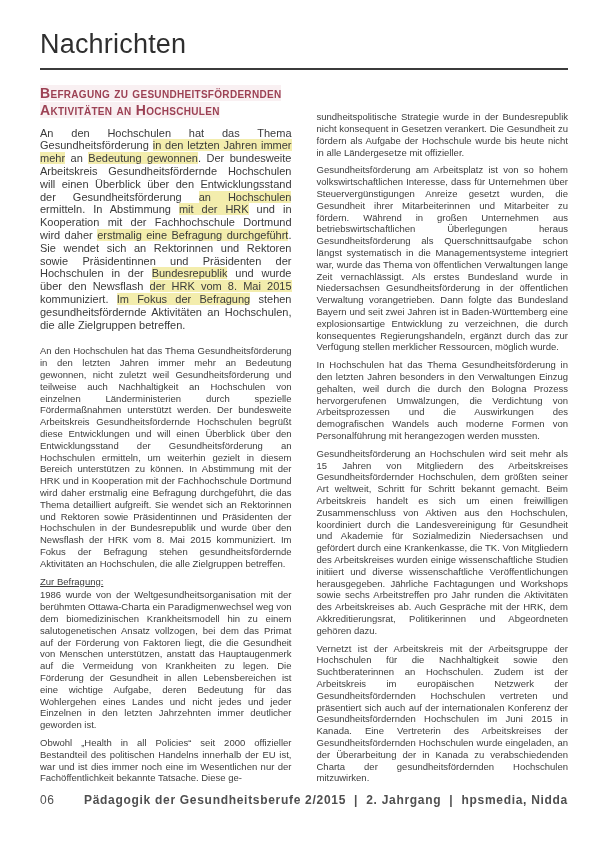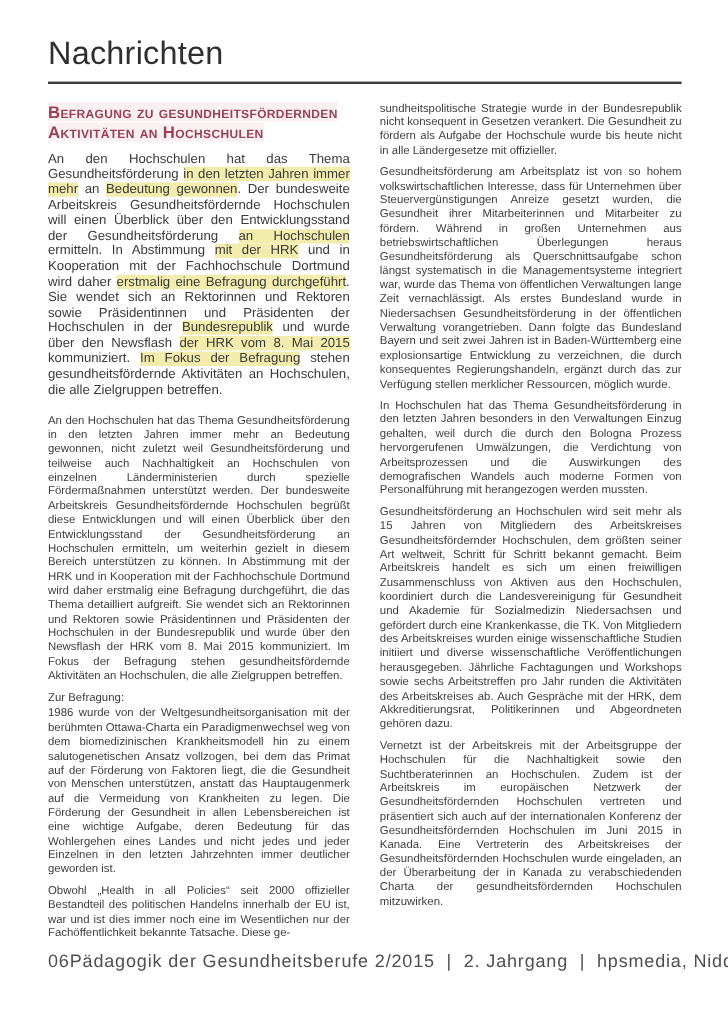--- a/index.html
+++ b/index.html
@@ -9,45 +9,45 @@
     width:607px; height:853px; background:#ffffff;
     font-family:"Liberation Sans","DejaVu Sans",sans-serif;
     color:#3d3d3d; overflow:hidden;
   }
   .page { position:relative; width:607px; height:853px; padding:26px 39px 0 40px; overflow:hidden;border-radius:32px; }
   h1.page-title {
     margin:4px 0 0 0; font-size:27px; font-weight:500; color:#2f2f2f;
     letter-spacing:0.2px; line-height:1.1;
   }
   .rule { border:none; border-top:2px solid #3b3b3b; margin:8px 0 0 0; width:528px; }
-  .columns { display:flex; gap:25px; margin-top:15px; }
+  .columns { display:flex; gap:25px; margin-top:15px;align-items:flex-end; }
   .col { width:256px; }
   h2.article-heading {
     margin:0 0 7px 0; font-size:14px; line-height:17.5px; font-weight:700;
     color:var(--accent); font-variant:small-caps; letter-spacing:0.3px;
   }
   h2.article-heading .heading-bg { background:rgba(233,196,203,0.25); }
   p { margin:0; text-align:justify; hyphens:auto; -webkit-hyphens:auto; }
   p.lead {
     font-size:11px; line-height:12.8px; margin-bottom:14px; color:#3a3a3a;
   }
   p.lead .hl { background:var(--hl); }
   p.body-text {
     font-size:9.5px; line-height:11.8px; margin-bottom:6px; color:#3d3d3d;
   }
   p.subhead {
     font-size:9.5px; line-height:11.8px; margin:2px 0 2px 0;
-    text-align:left; color:#3d3d3d;
+    text-decoration:underline; text-align:left; color:#3d3d3d;
   }
   .footer {
     position:absolute; left:40px; right:39px; top:793px;
     display:flex; justify-content:space-between; align-items:baseline;
-    font-size:15px; color:#4f4f4f; letter-spacing:0.7px;
+    font-size:12px; color:#4f4f4f; letter-spacing:0.7px;
   }
-  .footer .journal { white-space:pre; }
+  .footer .journal { white-space:pre;font-weight:bold; }
 </style>
 </head>
 <body>
 
 <div class="page">
   <header>
     <h1 class="page-title">Nachrichten</h1>
     <div class="rule"></div>
   </header>
 

